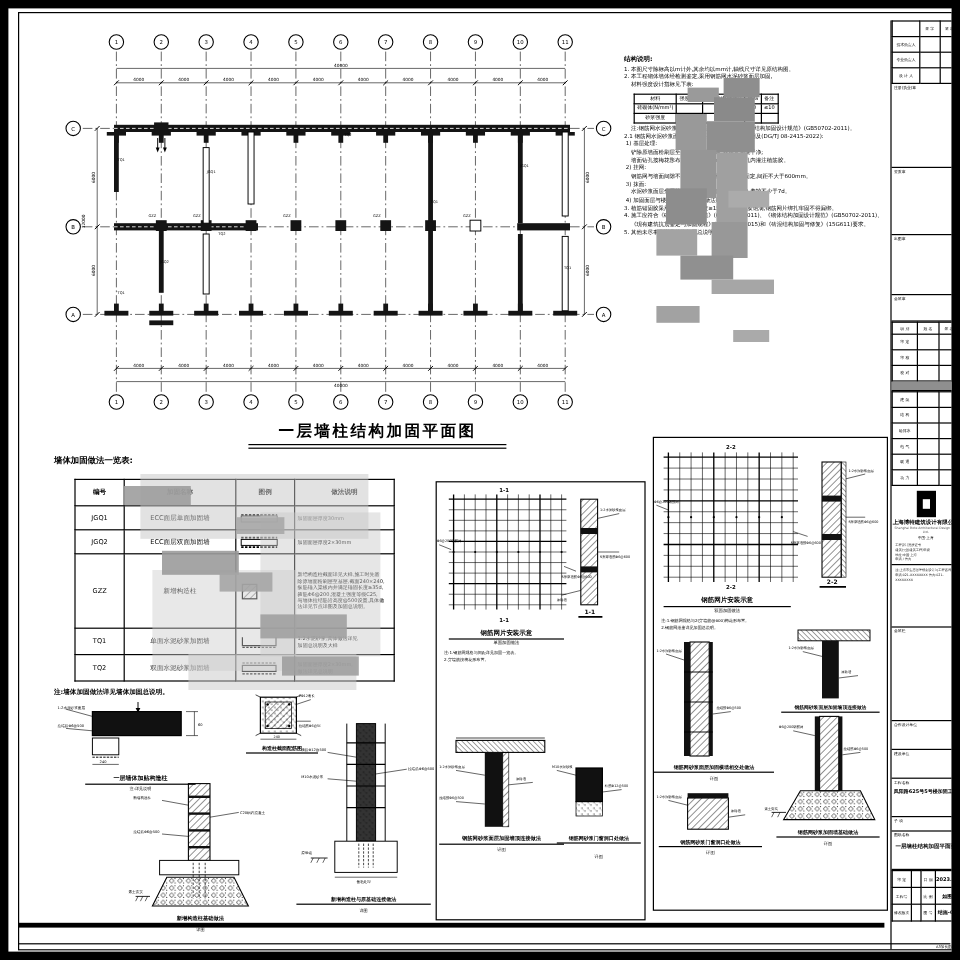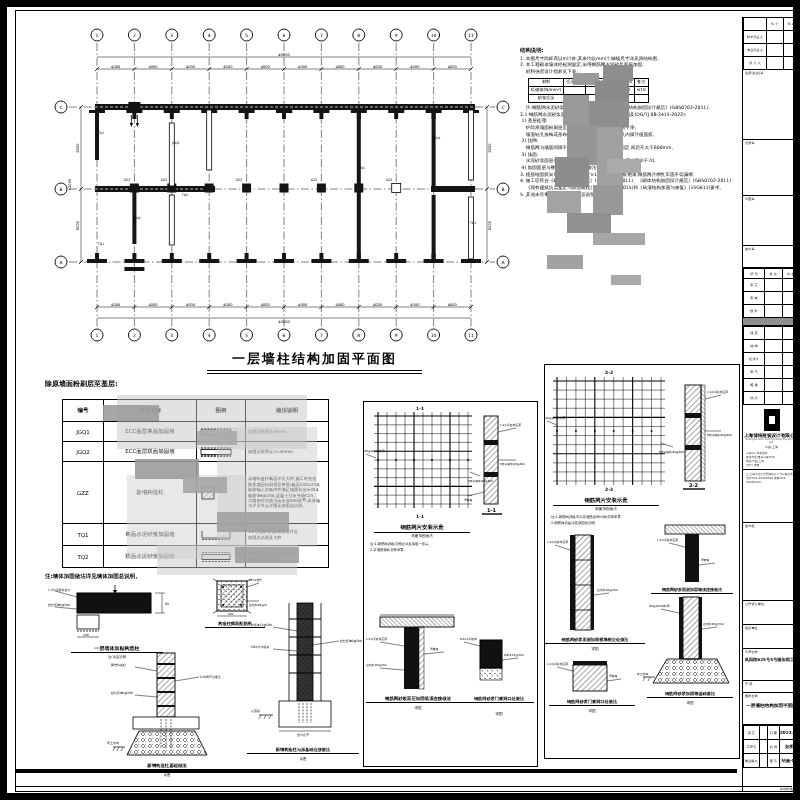--- a/index.html
+++ b/index.html
@@ -346,21 +346,21 @@
     钢筋网与墙面间隙不小于5mm,采用穿墙S形筋固定,间距不大于600mm。
  3) 抹面:
     水泥砂浆面层分层抹压密实,面层厚度详见一览表,养护不少于7d。
  4) 加固面层与楼板、基础连接处做法详见本图节点详图。
 3. 植筋锚固胶采用A级胶,锚固深度≥15d,穿墙孔注胶饱满,钢筋网片绑扎牢固不得漏绑。
 4. 施工应符合《砌体结构设计规范》(GB50003-2011)、《砌体结构加固设计规范》(GB50702-2011)、
     《现有建筑抗震鉴定与加固规程》(DGJ08-81-2015)和《砖混结构加固与修复》(15G611)要求。
 5. 其他未尽事宜详见结构加固总说明。</pre>
   </div>
 
-  <div class="lg-cap">除原墙面粉刷层至基层:</div>
+  <div class="lg-cap">墙体加固做法一览表:</div>
   <table class="legend">
     <tbody>
         <tr style="height:22px">
       <th style="width:36px">编号</th>
       <th style="width:88px">加固名称</th>
       <th style="width:44px">图例</th>
       <th style="width:78px">做法说明</th>
     </tr>
     <tr style="height:20px">
       <td>JGQ1</td>

